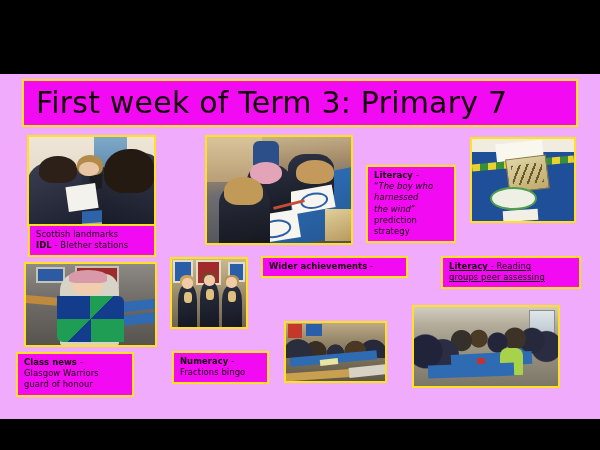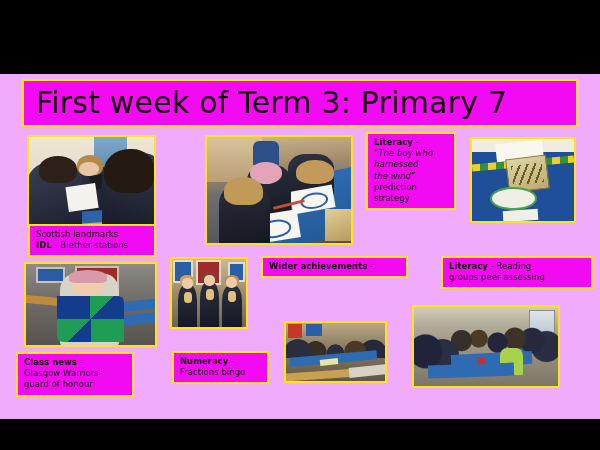--- a/index.html
+++ b/index.html
@@ -386,34 +386,34 @@
         <div class="bottle"></div>
           <div class="tableB"></div>
       </div>
     </div>
 
     <div class="caption" style="left:28px; top:150px; width:128px;">
         <span class="cap-line"><span>Scottish landmarks</span></span>
         <span class="cap-line"><b>IDL</b><span> - Blether stations</span></span>
       </div>
 
-    <div class="caption" style="left:366px; top:58px; width:90px;">
+    <div class="caption" style="left:366px; top:91px; width:90px;">
         <span class="cap-line"><b>Literacy</b><span>  -</span></span>
         <span class="cap-line"><span>“</span><i>The boy who</i></span>
         <span class="cap-line"><i>harnessed</i></span>
         <span class="cap-line"><i>the wind</i><span>”</span></span>
         <span class="cap-line"><span>prediction</span></span>
         <span class="cap-line"><span>strategy</span></span>
       </div>
 
     <div class="caption" style="left:261px; top:182px; width:147px;">
         <span class="cap-line"><b>Wider achievements</b><span>  -</span></span>
       </div>
 
-    <div class="caption" style="left:441px; top:182px; width:152px;">
+    <div class="caption" style="left:441px; top:182px; width:140px;text-decoration:underline;">
         <span class="cap-line"><b>Literacy</b><span> - Reading</span></span>
         <span class="cap-line"><span>groups peer assessing</span></span>
       </div>
 
     <div class="caption" style="left:16px; top:278px; width:118px;">
         <span class="cap-line"><b>Class news</b><span> -</span></span>
         <span class="cap-line"><span>Glasgow Warriors</span></span>
         <span class="cap-line"><span>guard of honour</span></span>
       </div>
 

